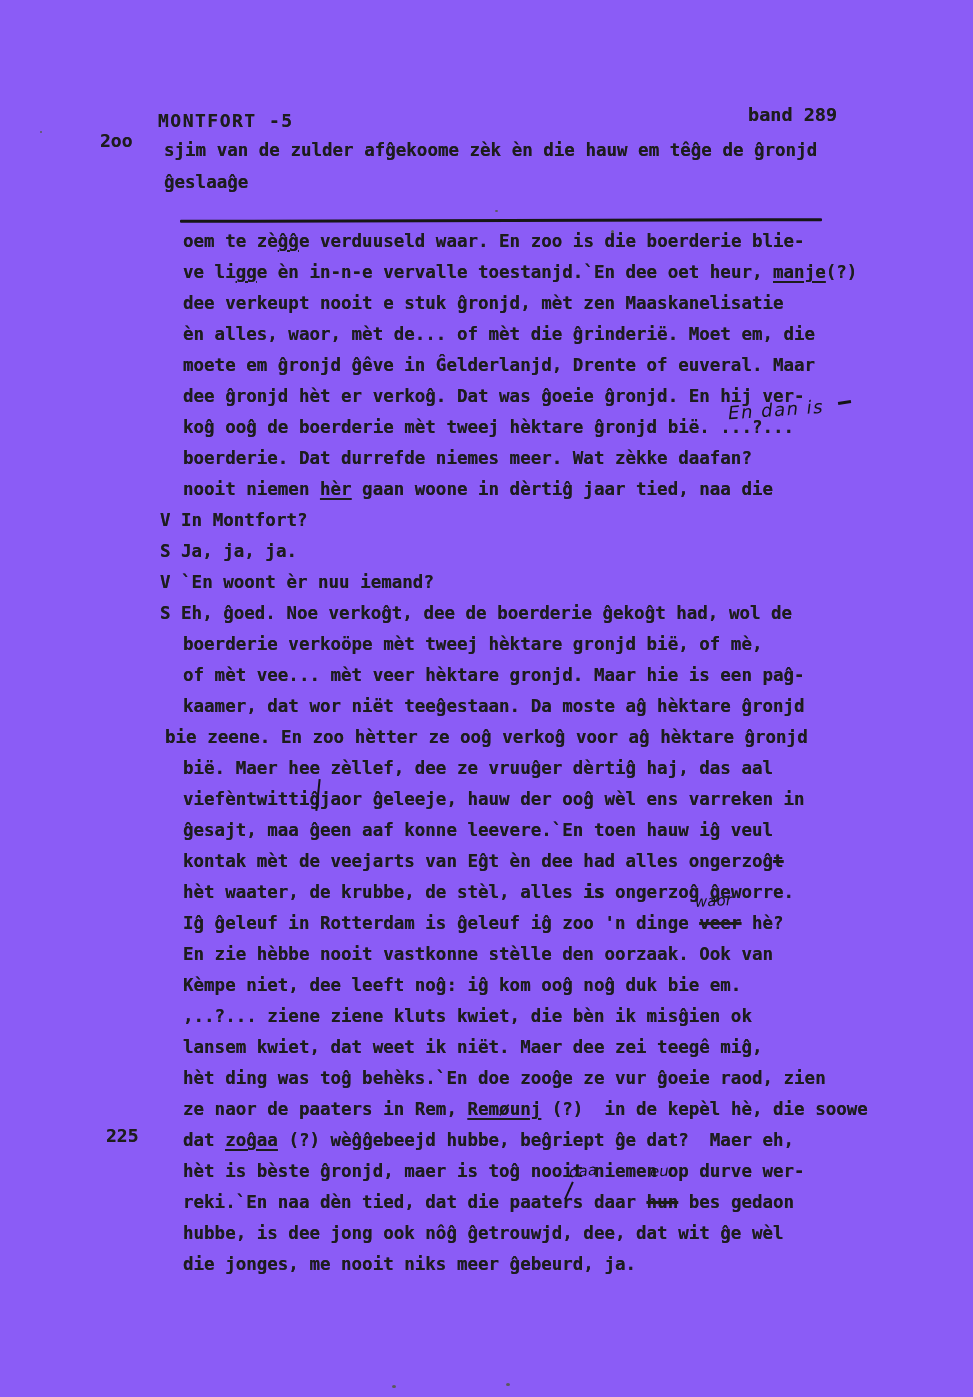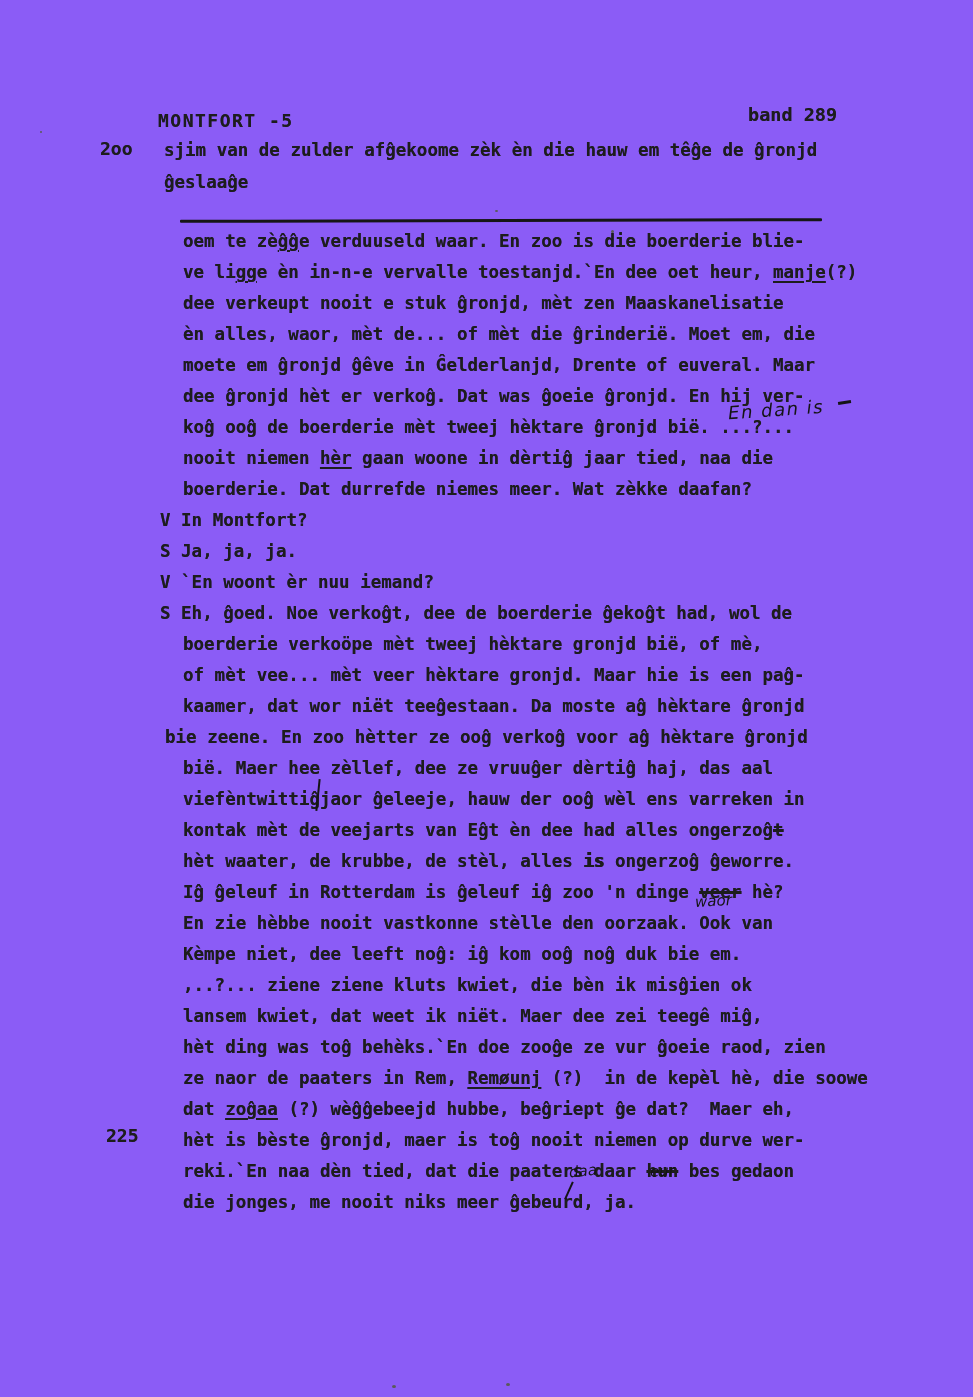--- a/index.html
+++ b/index.html
@@ -7,21 +7,21 @@
   .page {
     position:relative; width:973px; height:1397px;
     background:#8b5cf6; overflow:hidden;
     font-family:"DejaVu Sans Mono", monospace;
     font-weight:700; color:#1d1d1d; font-size:17.5px;
     text-shadow:0 0 0.6px rgba(20,20,20,0.65);
   }
   .hdr-left  { position:absolute; left:158px; top:110px; font-size:18px; letter-spacing:1.5px; white-space:pre; }
   .hdr-right { position:absolute; left:748px; top:104px; font-size:18.5px; white-space:pre; }
   .mnum      { position:absolute; font-size:18px; white-space:pre; }
-  .mnum-200  { left:100px; top:138px; }
+  .mnum-200  { left:100px; top:130px; }
   .mnum-225  { left:106px; top:1125px; }
   .intro     { position:absolute; left:164px; top:134px; }
   .intro div { height:32px; line-height:32px; white-space:pre; }
   .rule      { position:absolute; left:180px; top:219px; width:642px; height:3px;
                background:#161616; transform:rotate(-0.15deg); border-radius:1px; }
   .body-lines{ position:absolute; left:183px; top:226px; }
   .tline     { height:31px; line-height:31px; white-space:pre; }
   .ind-1     { margin-left:-23px; }   
   .ind-2     { margin-left:-18px; }   
   .ul        { text-decoration:underline; text-decoration-thickness:2px; text-underline-offset:3px; }
@@ -58,44 +58,46 @@
   <div class="rule"></div>
 
   <div class="body-lines">
       <div class="tline"><span>oem te zè</span><span class="ul">ĝĝ</span><span>e verduuseld waar. En zoo is die boerderie blie-</span></div>
       <div class="tline"><span>ve li</span><span class="ul">gg</span><span>e èn in-n-e vervalle toestanjd.`En dee oet heur, </span><span class="ul">manje</span><span>(?)</span></div>
       <div class="tline"><span>dee verkeupt nooit e stuk ĝronjd, mèt zen Maaskanelisatie</span></div>
       <div class="tline"><span>èn alles, waor, mèt de... of mèt die ĝrinderië. Moet em, die</span></div>
       <div class="tline"><span>moete em ĝronjd ĝêve in Ĝelderlanjd, Drente of euveral. Maar</span></div>
       <div class="tline"><span>dee ĝronjd hèt er verkoĝ. Dat was ĝoeie ĝronjd. En hij ver-</span></div>
       <div class="tline"><span>koĝ ooĝ de boerderie mèt tweej hèktare ĝronjd bië. ...?...</span></div>
+      <div class="tline"><span>boerderie. Dat durrefde niemes meer. Wat zèkke daafan?</span></div>
       <div class="tline"><span>nooit niemen </span><span class="ul">hèr</span><span> gaan woone in dèrtiĝ jaar tied, naa die</span></div>
-      <div class="tline"><span>boerderie. Dat durrefde niemes meer. Wat zèkke daafan?</span></div>
       <div class="tline ind-1"><span>V In Montfort?</span></div>
       <div class="tline ind-1"><span>S Ja, ja, ja.</span></div>
       <div class="tline ind-1"><span>V `En woont èr nuu iemand?</span></div>
       <div class="tline ind-1"><span>S Eh, ĝoed. Noe verkoĝt, dee de boerderie ĝekoĝt had, wol de</span></div>
       <div class="tline"><span>boerderie verkoöpe mèt tweej hèktare gronjd bië, of mè,</span></div>
       <div class="tline"><span>of mèt vee... mèt veer hèktare gronjd. Maar hie is een paĝ-</span></div>
       <div class="tline"><span>kaamer, dat wor niët teeĝestaan. Da moste aĝ hèktare ĝronjd</span></div>
       <div class="tline ind-2"><span>bie zeene. En zoo hètter ze ooĝ verkoĝ voor aĝ hèktare ĝronjd</span></div>
       <div class="tline"><span>bië. Maer hee zèllef, dee ze vruuĝer dèrtiĝ haj, das aal</span></div>
       <div class="tline"><span>viefèntwittiĝjaor ĝeleeje, hauw der ooĝ wèl ens varreken in</span></div>
+      <div class="tline"><span>ĝesajt, maa ĝeen aaf konne leevere.`En toen hauw iĝ veul</span></div>
       <div class="tline"><span>kontak mèt de veejarts van Eĝt èn dee had alles ongerzoĝ</span><span class="strike">t</span></div>
       <div class="tline"><span>hèt waater, de krubbe, de stèl, alles </span><span class="overtype">is</span><span> ongerzoĝ ĝeworre.</span></div>
       <div class="tline"><span>Iĝ ĝeleuf in Rotterdam is ĝeleuf iĝ zoo 'n dinge </span><span class="strike">veer</span><span> hè?</span></div>
       <div class="tline"><span>En zie hèbbe nooit vastkonne stèlle den oorzaak. Ook van</span></div>
       <div class="tline"><span>Kèmpe niet, dee leeft noĝ: iĝ kom ooĝ noĝ duk bie em.</span></div>
       <div class="tline"><span>,..?... ziene ziene kluts kwiet, die bèn ik misĝien ok</span></div>
       <div class="tline"><span>lansem kwiet, dat weet ik niët. Maer dee zei teegê miĝ,</span></div>
       <div class="tline"><span>hèt ding was toĝ behèks.`En doe zooĝe ze vur ĝoeie raod, zien</span></div>
       <div class="tline"><span>ze naor de paaters in Rem, </span><span class="ul">Remøunj</span><span> (?)  in de kepèl hè, die soowe</span></div>
       <div class="tline"><span>dat </span><span class="ul">zoĝaa</span><span> (?) wèĝĝebeejd hubbe, beĝriept ĝe dat?  Maer eh,</span></div>
       <div class="tline"><span>hèt is bèste ĝronjd, maer is toĝ nooit niemen op durve wer-</span></div>
       <div class="tline"><span>reki.`En naa dèn tied, dat die paaters daar </span><span class="strike">hun</span><span> bes gedaon</span></div>
+      <div class="tline"><span>hubbe, is dee jong ook nôĝ ĝetrouwjd, dee, dat wit ĝe wèl</span></div>
       <div class="tline"><span>die jonges, me nooit niks meer ĝebeurd, ja.</span></div>
     </div>
 
   <div class="hand hand-en-dan-is">En dan is</div>
   <div class="hand hand-waor">waor</div>
   <div class="hand hand-daa">daa</div>
   <div class="hand hand-eur">eur</div>
   <div class="mark mark-dash"></div>
   <div class="mark mark-stroke-1"></div>
   <div class="mark mark-caret"></div>

